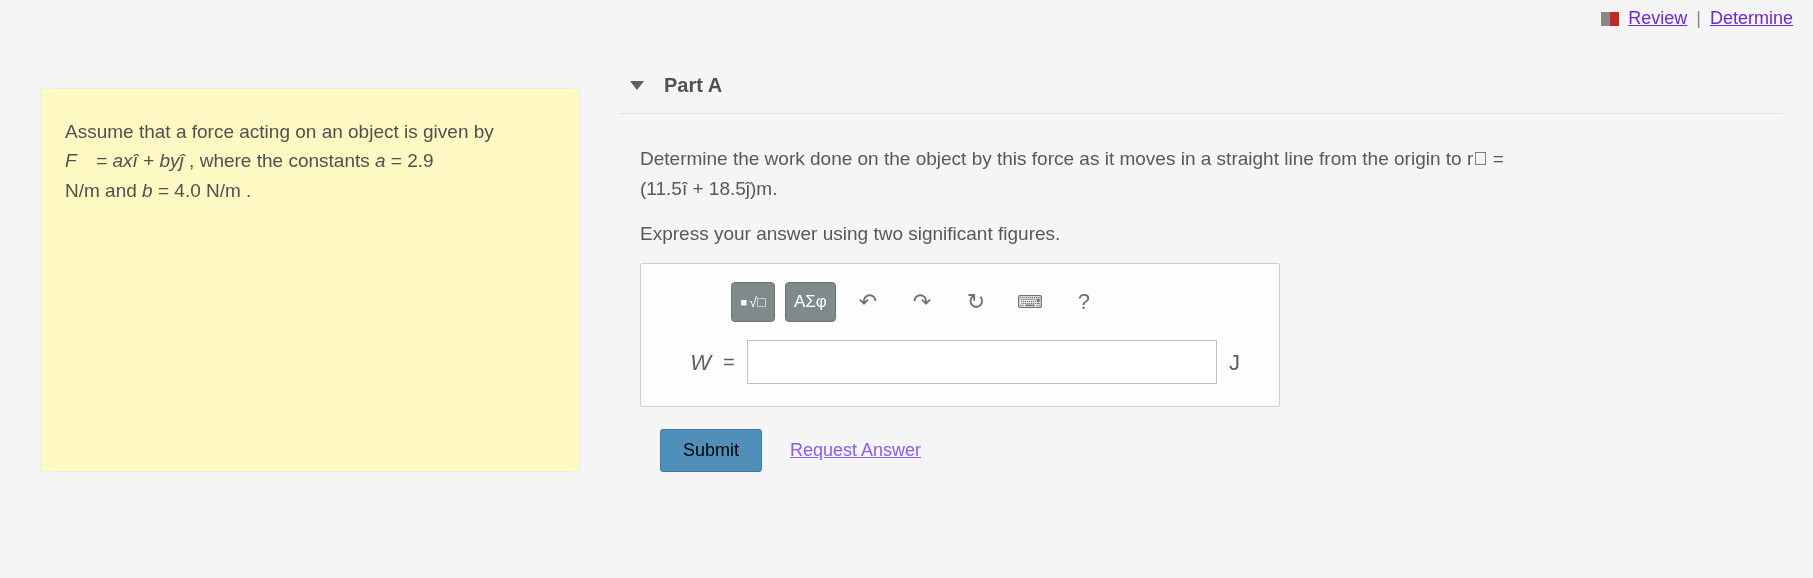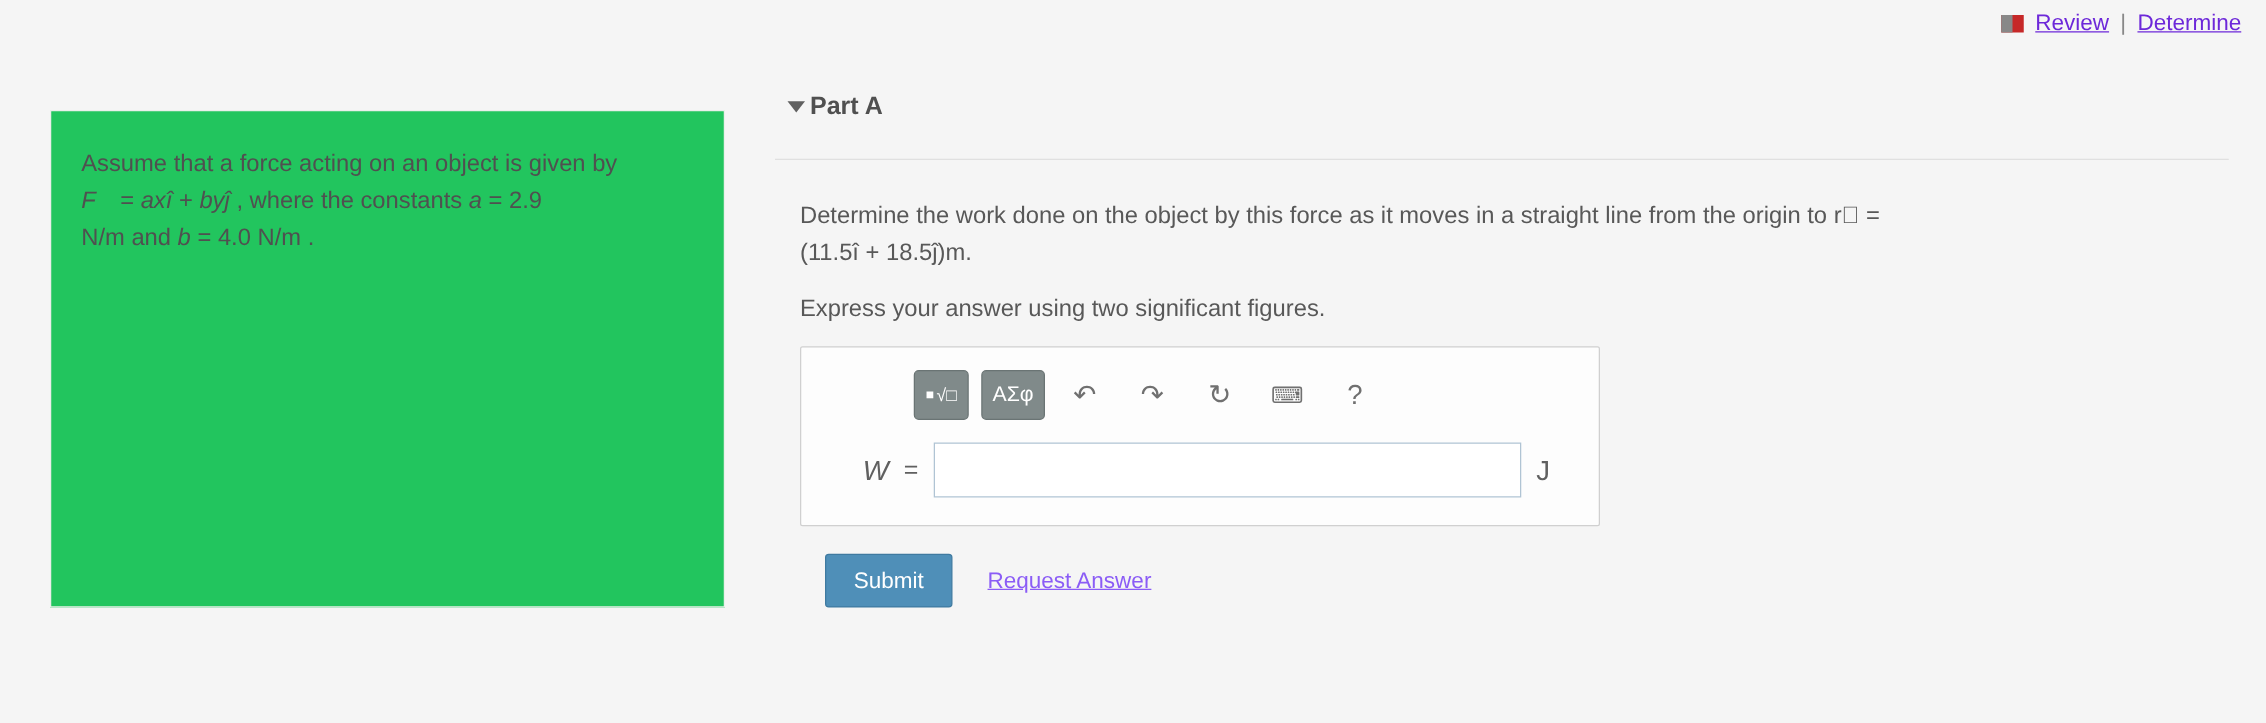--- a/index.html
+++ b/index.html
@@ -41,38 +41,38 @@
     cursor: pointer;
   }
   .top-links .sep { color:#888; margin:0 4px;}
   .container {
     display: flex;
     padding: 60px 20px 20px 40px;
     gap: 40px;
   }
   .problem-statement {
     width: 540px;
-    background: #22c55e;
+    background: #fef9c3;
     padding: 28px 24px;
     font-size: 19px;
     line-height: 1.55;
     color: #505050;
     margin-top: 28px;
     border:1px solid #eaefea;
   }
   .problem-statement i { font-style: italic; }
   .right-col {
     flex: 1;
     padding-right: 10px;
   }
   .part-header {
     display: flex;
     align-items: center;
-    gap: 4px;
-    padding: 14px 0 30px 10px;
+    gap: 20px;
+    padding: 14px 0 16px 10px;
     font-size: 20px;
     font-weight: bold;
     color: #505050;
     border-bottom: 1px solid #e0e0e0;
   }
   .part-header .caret {
     width: 0; height: 0;
     border-left: 7px solid transparent;
     border-right: 7px solid transparent;
     border-top: 9px solid #606060;
@@ -148,21 +148,21 @@
   }
   .action-row {
     margin-top: 22px;
     padding-left: 20px;
     display: flex;
     align-items: center;
     gap: 28px;
   }
   .submit-btn {
     background: #4f8fb8;
-    color: #ffffff;
+    color: #000000;
     border: 1px solid #3f7aa0;
     padding: 10px 22px;
     font-size: 18px;
     border-radius: 3px;
     cursor: pointer;
   }
   .request-link {
     color: #8b5cf6;
     text-decoration: underline;
     font-size: 18px;

